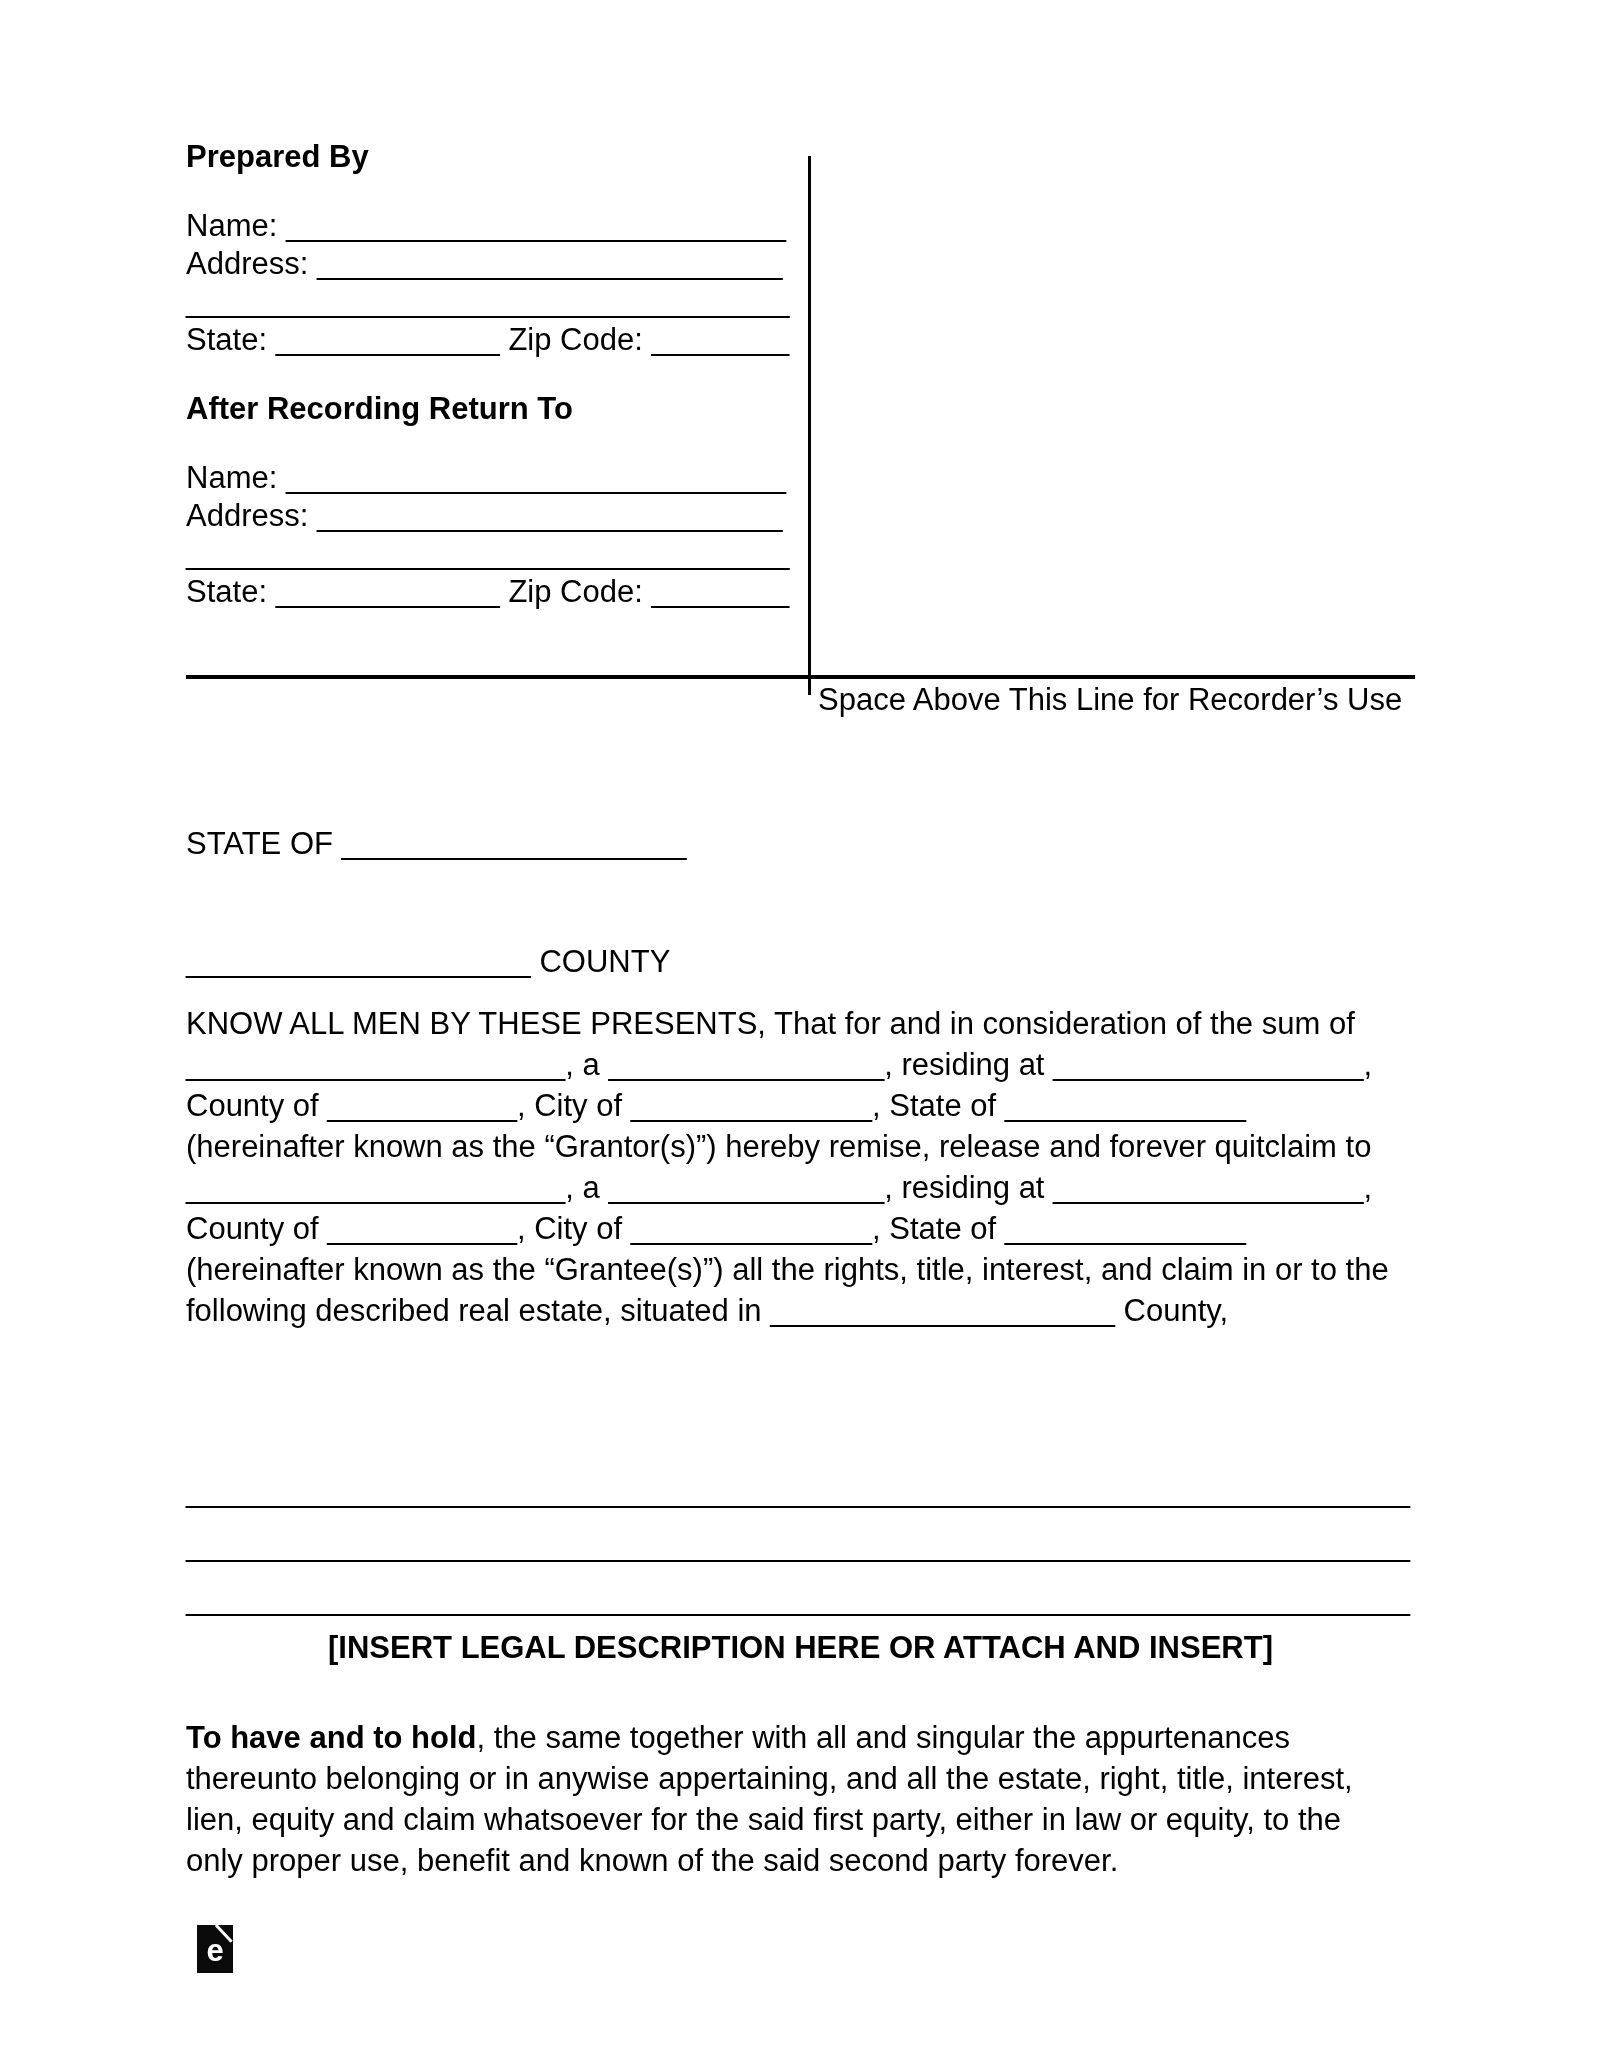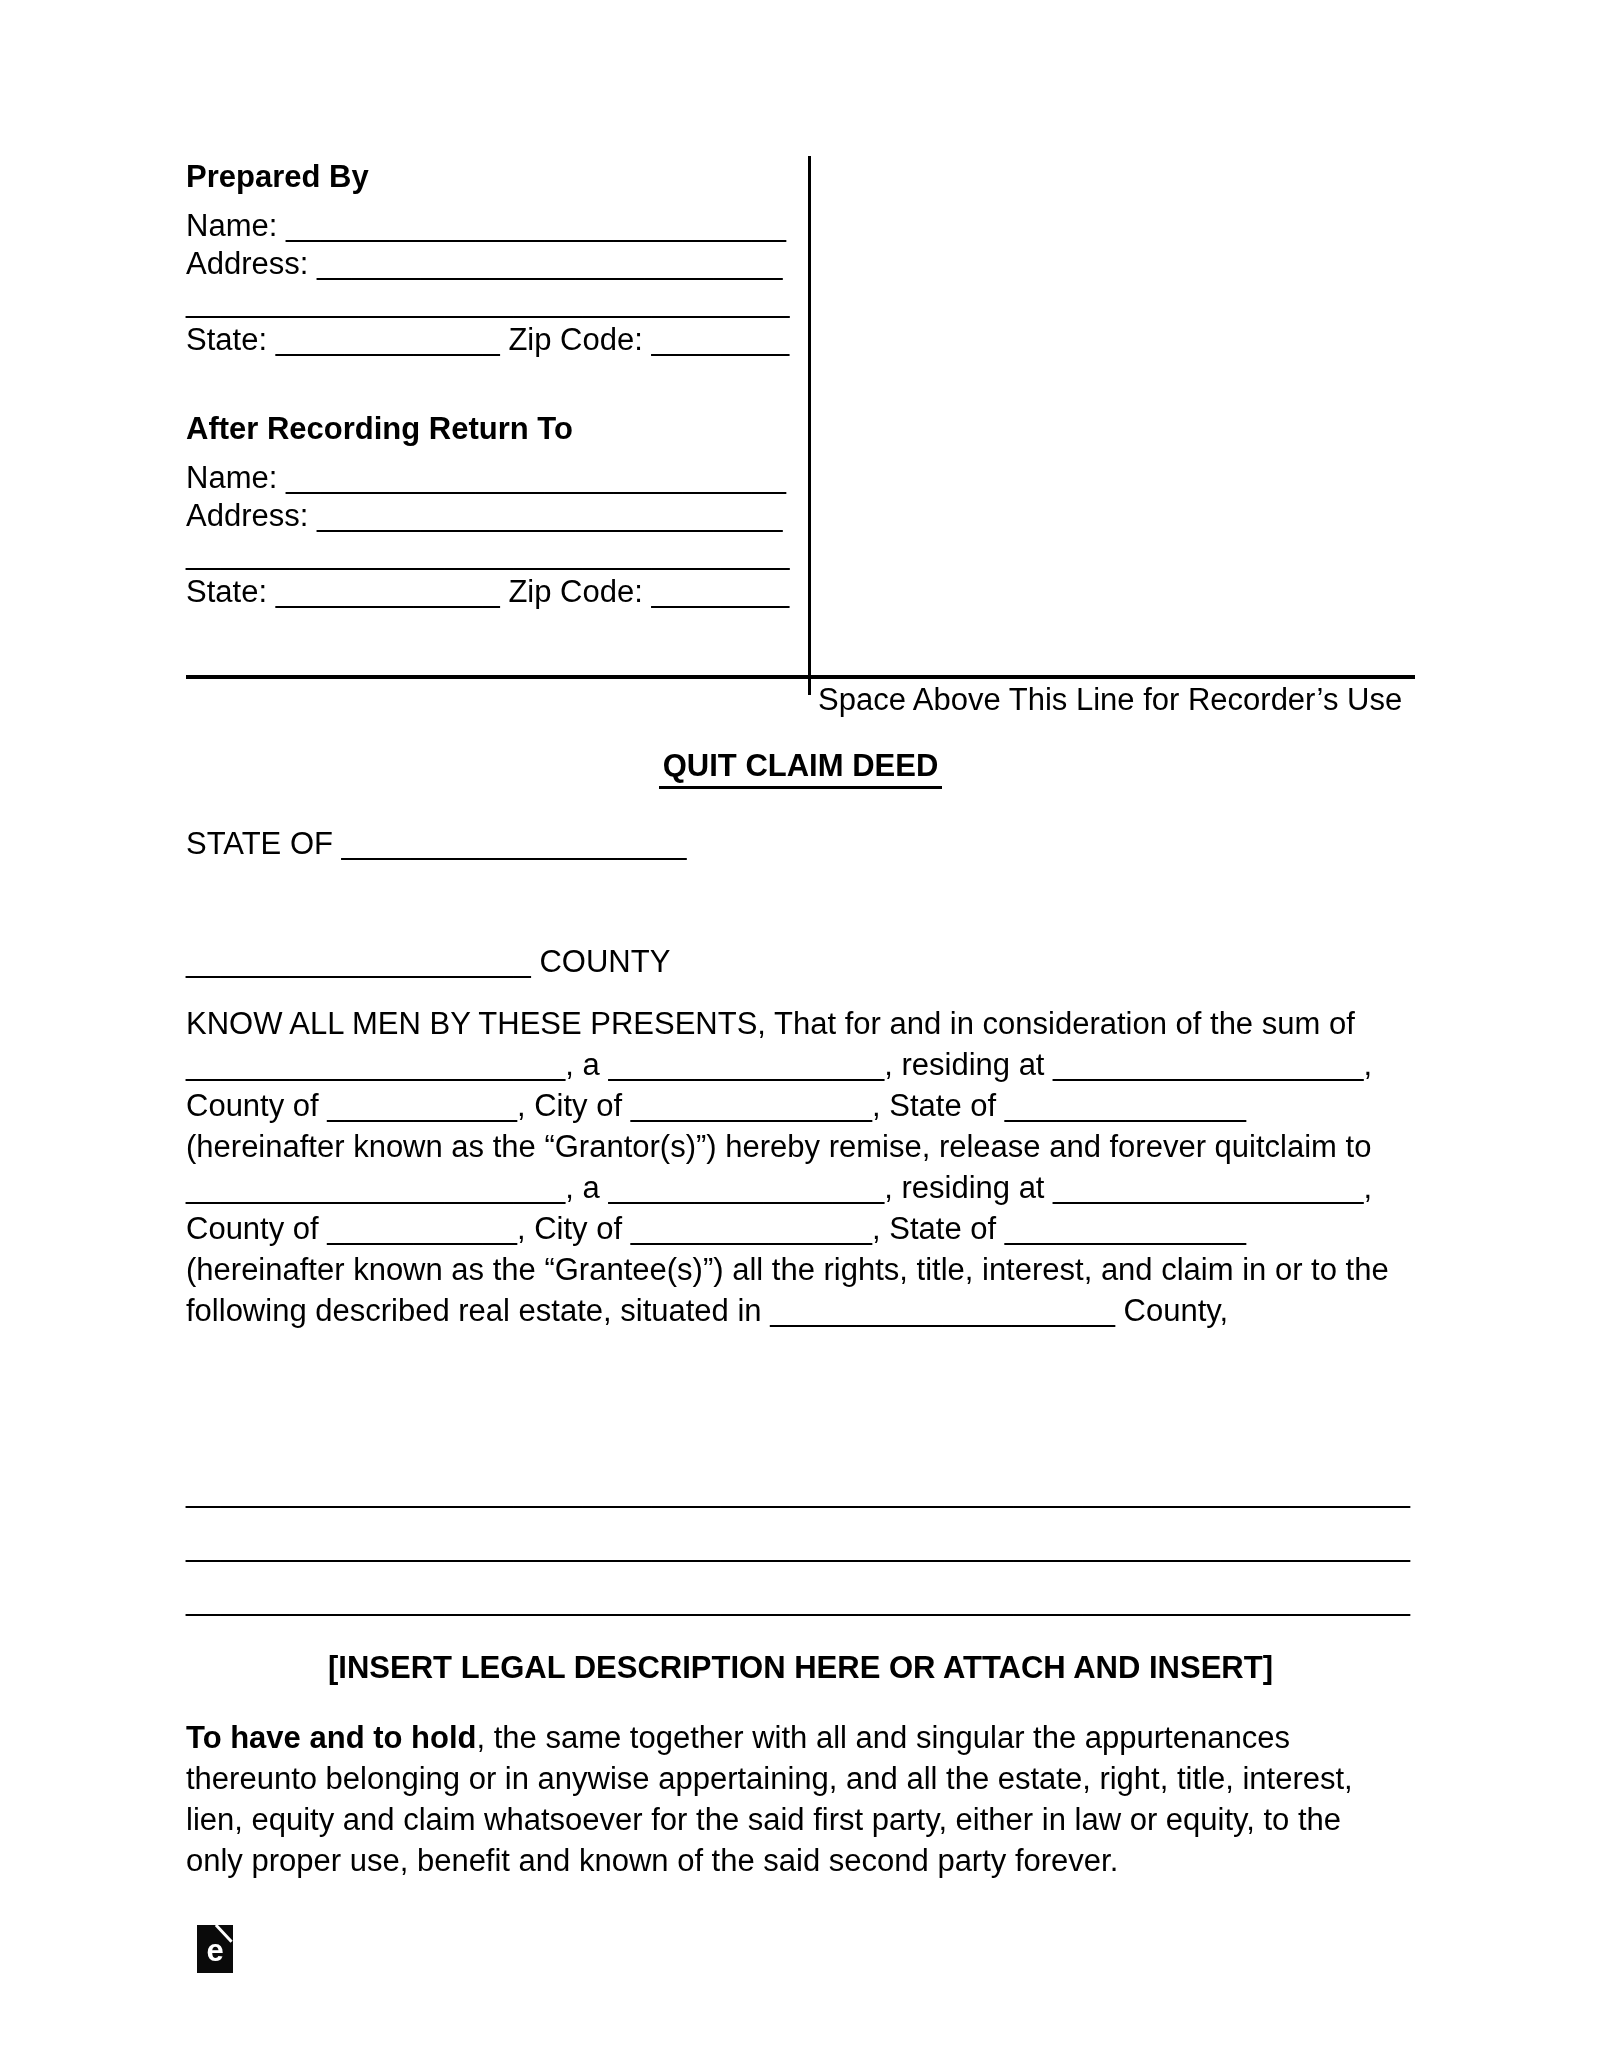--- a/index.html
+++ b/index.html
@@ -7,21 +7,21 @@
     position: relative;
     width: 1600px;
     height: 2070px;
     background: #ffffff;
     font-family: "Liberation Sans", "DejaVu Sans", sans-serif;
     font-size: 31px;
     color: #000000;
     overflow: hidden;
   }
   .abs { position: absolute; white-space: nowrap; }
-  .bold { font-weight: bold; margin-top: 20px; }
+  .bold { font-weight: bold; }
   .content { left: 186px; width: 1229px; }
   .centered { text-align: center; }
   .row span { white-space: pre; }
   .vline {
     position: absolute;
     left: 808px; top: 156px;
     width: 3px; height: 539px;
     background: #000;
   }
   .hrule {
@@ -104,23 +104,20 @@
     <span>State:</span>
     <span>_____________</span>
     <span>Zip Code:</span>
     <span>________</span>
   </div>
 
   <div class="vline"></div>
   <div class="hrule"></div>
   <div class="abs" style="left:818px; top:682px;">Space Above This Line for Recorder’s Use</div>
 
-  <div class="abs content centered" style="top:748px;">
-    <span class="title-text">QUIT CLAIM DEED</span>
-  </div>
 
   <div class="abs row" style="left:186px; top:826px;text-align:center;">
     <span>STATE OF</span>
     <span>____________________</span>
   </div>
   <div class="abs row" style="left:186px; top:900px;margin-top:44px;">
     <span>____________________</span>
     <span>COUNTY</span>
   </div>
 

